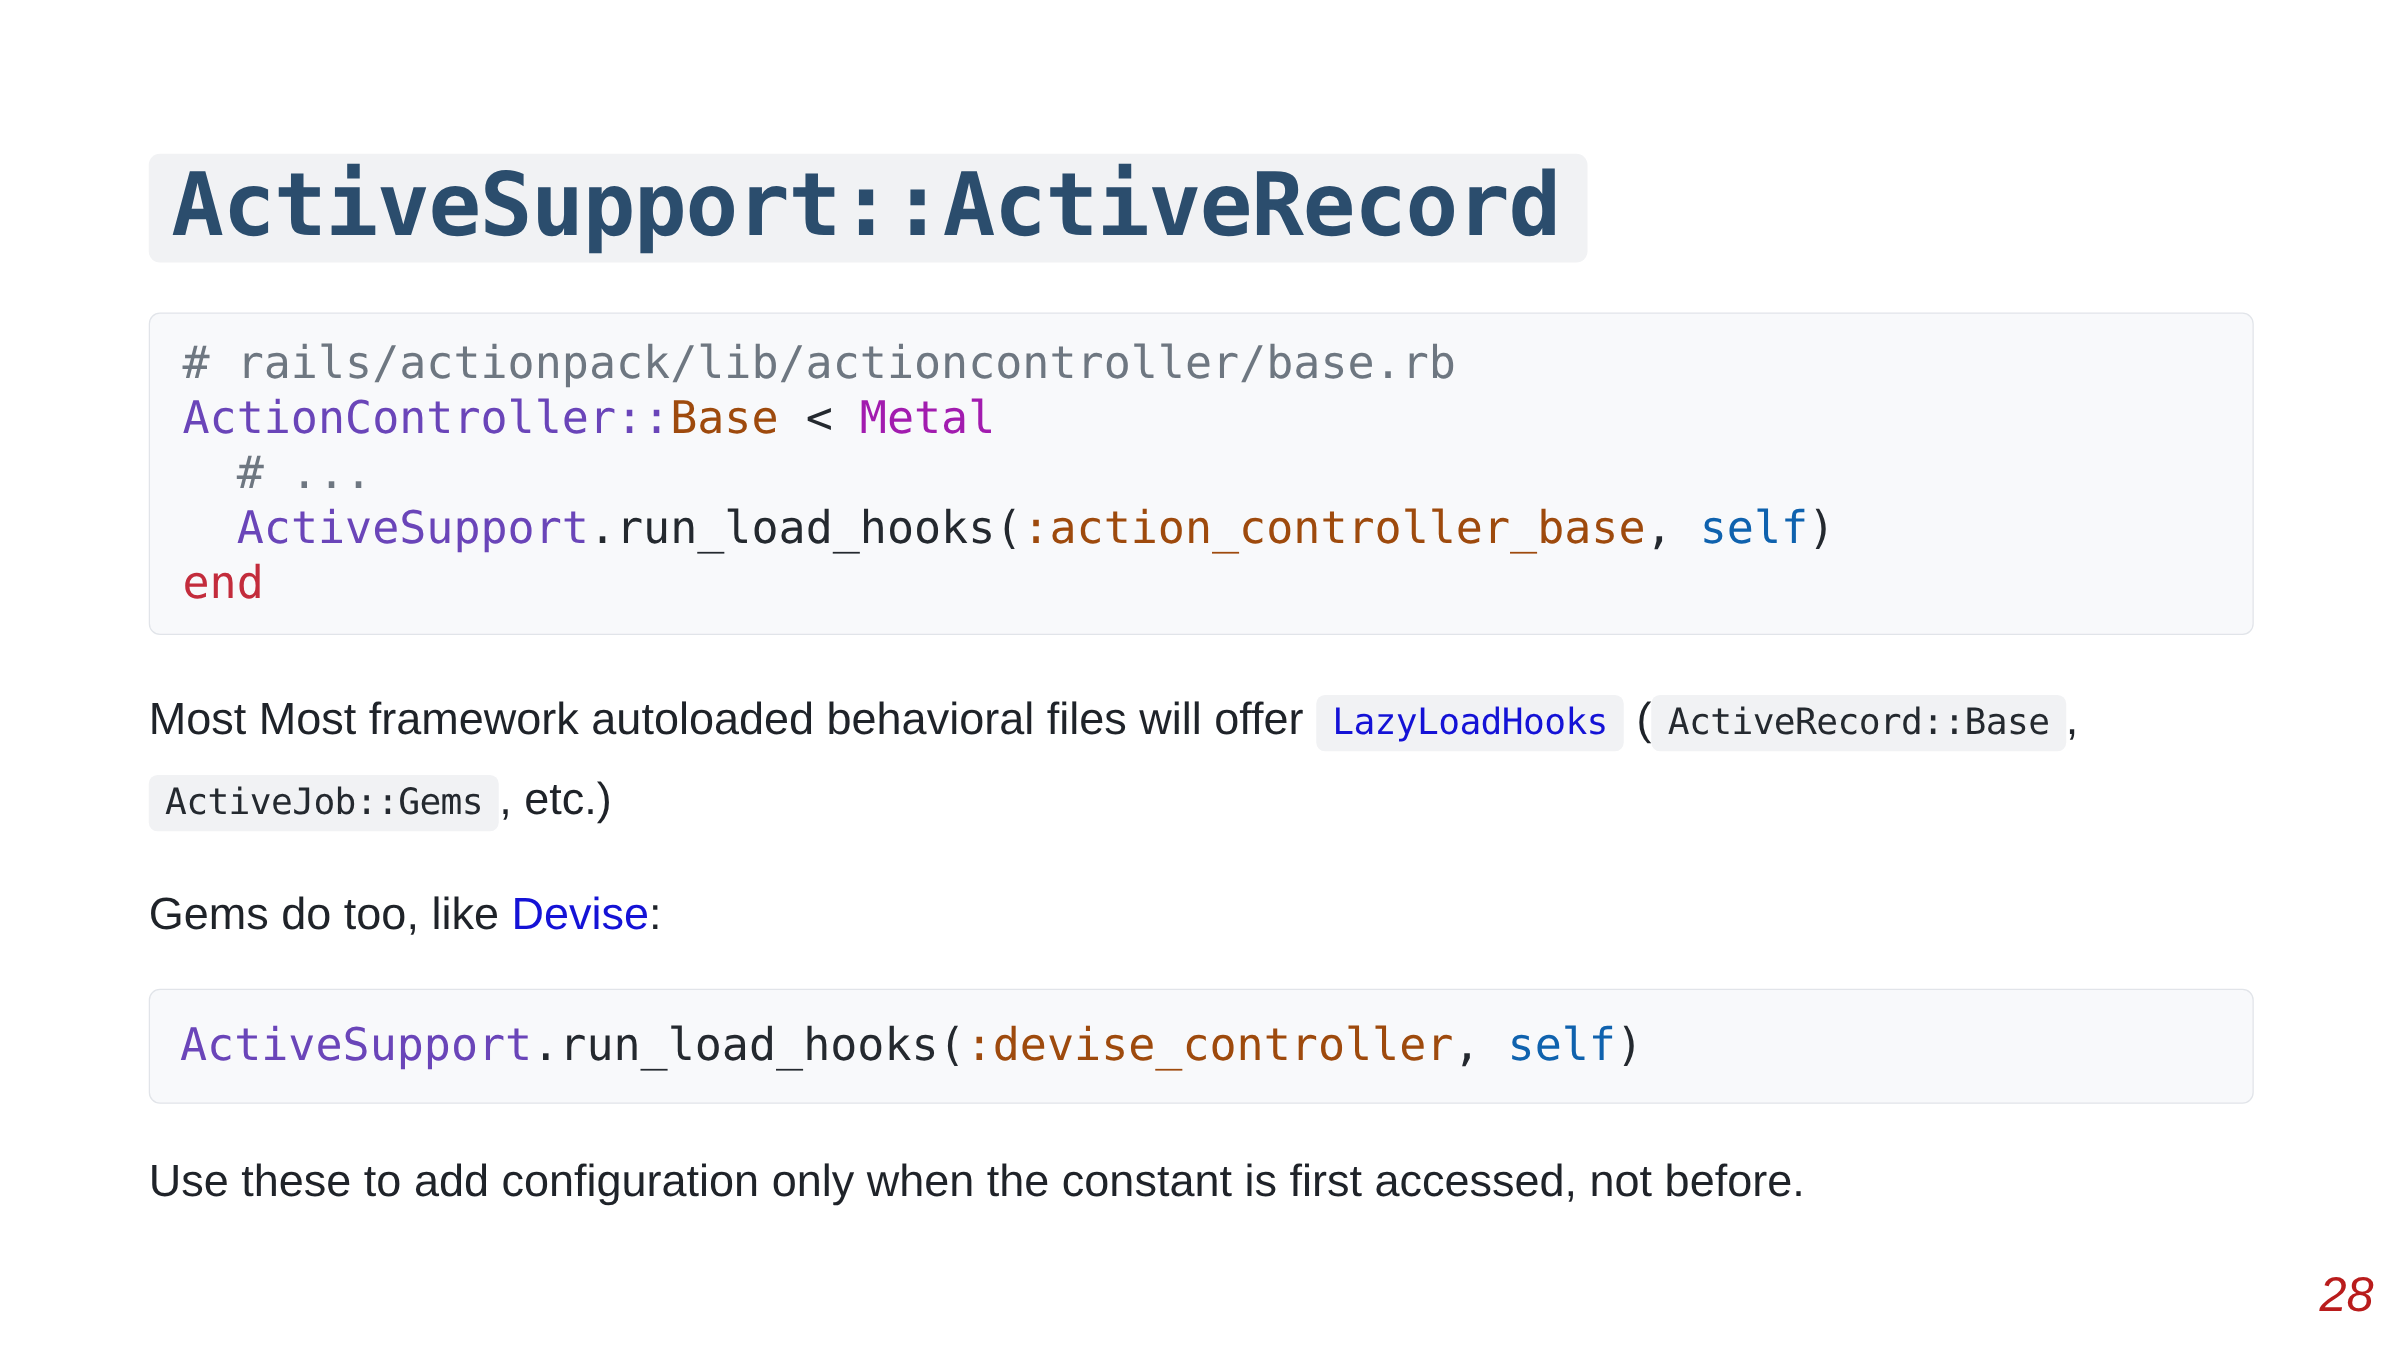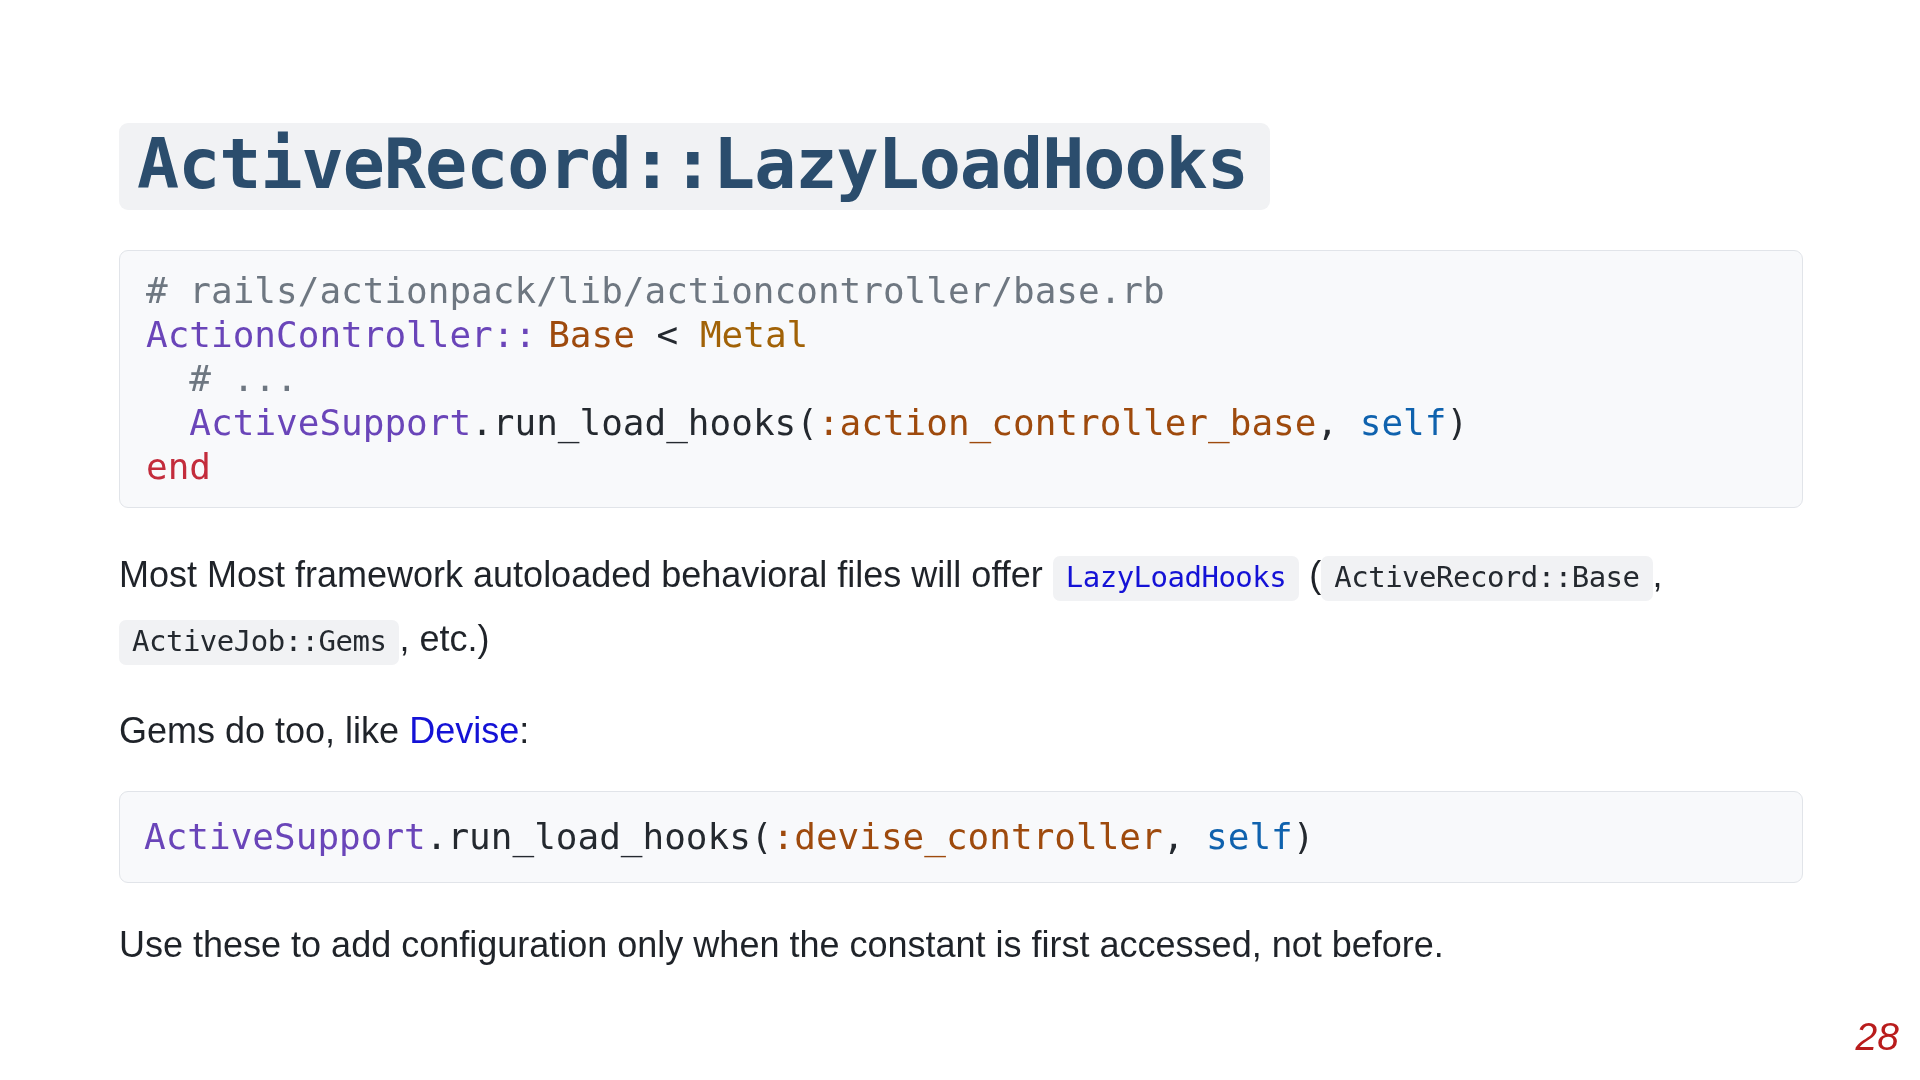--- a/index.html
+++ b/index.html
@@ -75,25 +75,25 @@
     font-size: 39px;
     line-height: 1;
   }
 </style>
 </head>
 <body>
 
 <div class="slide">
   <div class="content">
 
-    <h1 class="slide-title"><span class="title-code" style="color: rgb(43, 77, 109); background-color: rgb(241, 242, 244);">ActiveRecord::LazyLoadHooks</span></h1>
+    <h1 class="slide-title"><span class="title-code" style="color: rgb(43, 77, 109); background-color: rgb(241, 242, 244);">ActiveSupport::ActiveRecord</span></h1>
 
     <div class="code-block" style="background-color: rgb(248, 249, 251);">
         <div class="code-line"><span style="color: rgb(110, 119, 129);"># rails/actionpack/lib/actioncontroller/base.rb</span></div>
-        <div class="code-line"><span style="color: rgb(106, 69, 185);">ActionController</span><span style="color: rgb(106, 69, 185);">::</span><span style="color: rgb(158, 74, 13); margin-left: 12px;">Base</span><span style="color: rgb(36, 41, 47);"> &lt; </span><span style="color: #a16207;">Metal</span></div>
+        <div class="code-line"><span style="color: rgb(106, 69, 185);">ActionController</span><span style="color: rgb(106, 69, 185);">::</span><span style="color: rgb(158, 74, 13);">Base</span><span style="color: rgb(36, 41, 47);"> &lt; </span><span style="color: #a21caf;">Metal</span></div>
         <div class="code-line"><span style="color: rgb(110, 119, 129);">  # ...</span></div>
         <div class="code-line"><span style="color: rgb(36, 41, 47);">  </span><span style="color: rgb(106, 69, 185);">ActiveSupport</span><span style="color: rgb(36, 41, 47);">.run_load_hooks(</span><span style="color: rgb(158, 74, 13);">:action_controller_base</span><span style="color: rgb(36, 41, 47);">, </span><span style="color: rgb(15, 98, 174);">self</span><span style="color: rgb(36, 41, 47);">)</span></div>
         <div class="code-line"><span style="color: rgb(195, 44, 60);">end</span></div>
       </div>
 
     <p class="body-text" style="color: rgb(31, 35, 41);">
       <span>Most Most framework autoloaded behavioral files will offer</span>
       <a class="chip" style="color: rgb(20, 18, 214); background-color: rgb(241, 242, 244);">LazyLoadHooks</a>
       <span class="nowrap"><span>(</span><span class="chip" style="color: rgb(36, 41, 47); background-color: rgb(241, 242, 244);">ActiveRecord::Base</span></span><span>,</span>
       <span class="chip" style="color: rgb(36, 41, 47); background-color: rgb(241, 242, 244);">ActiveJob::Gems</span><span>, etc.)</span>

